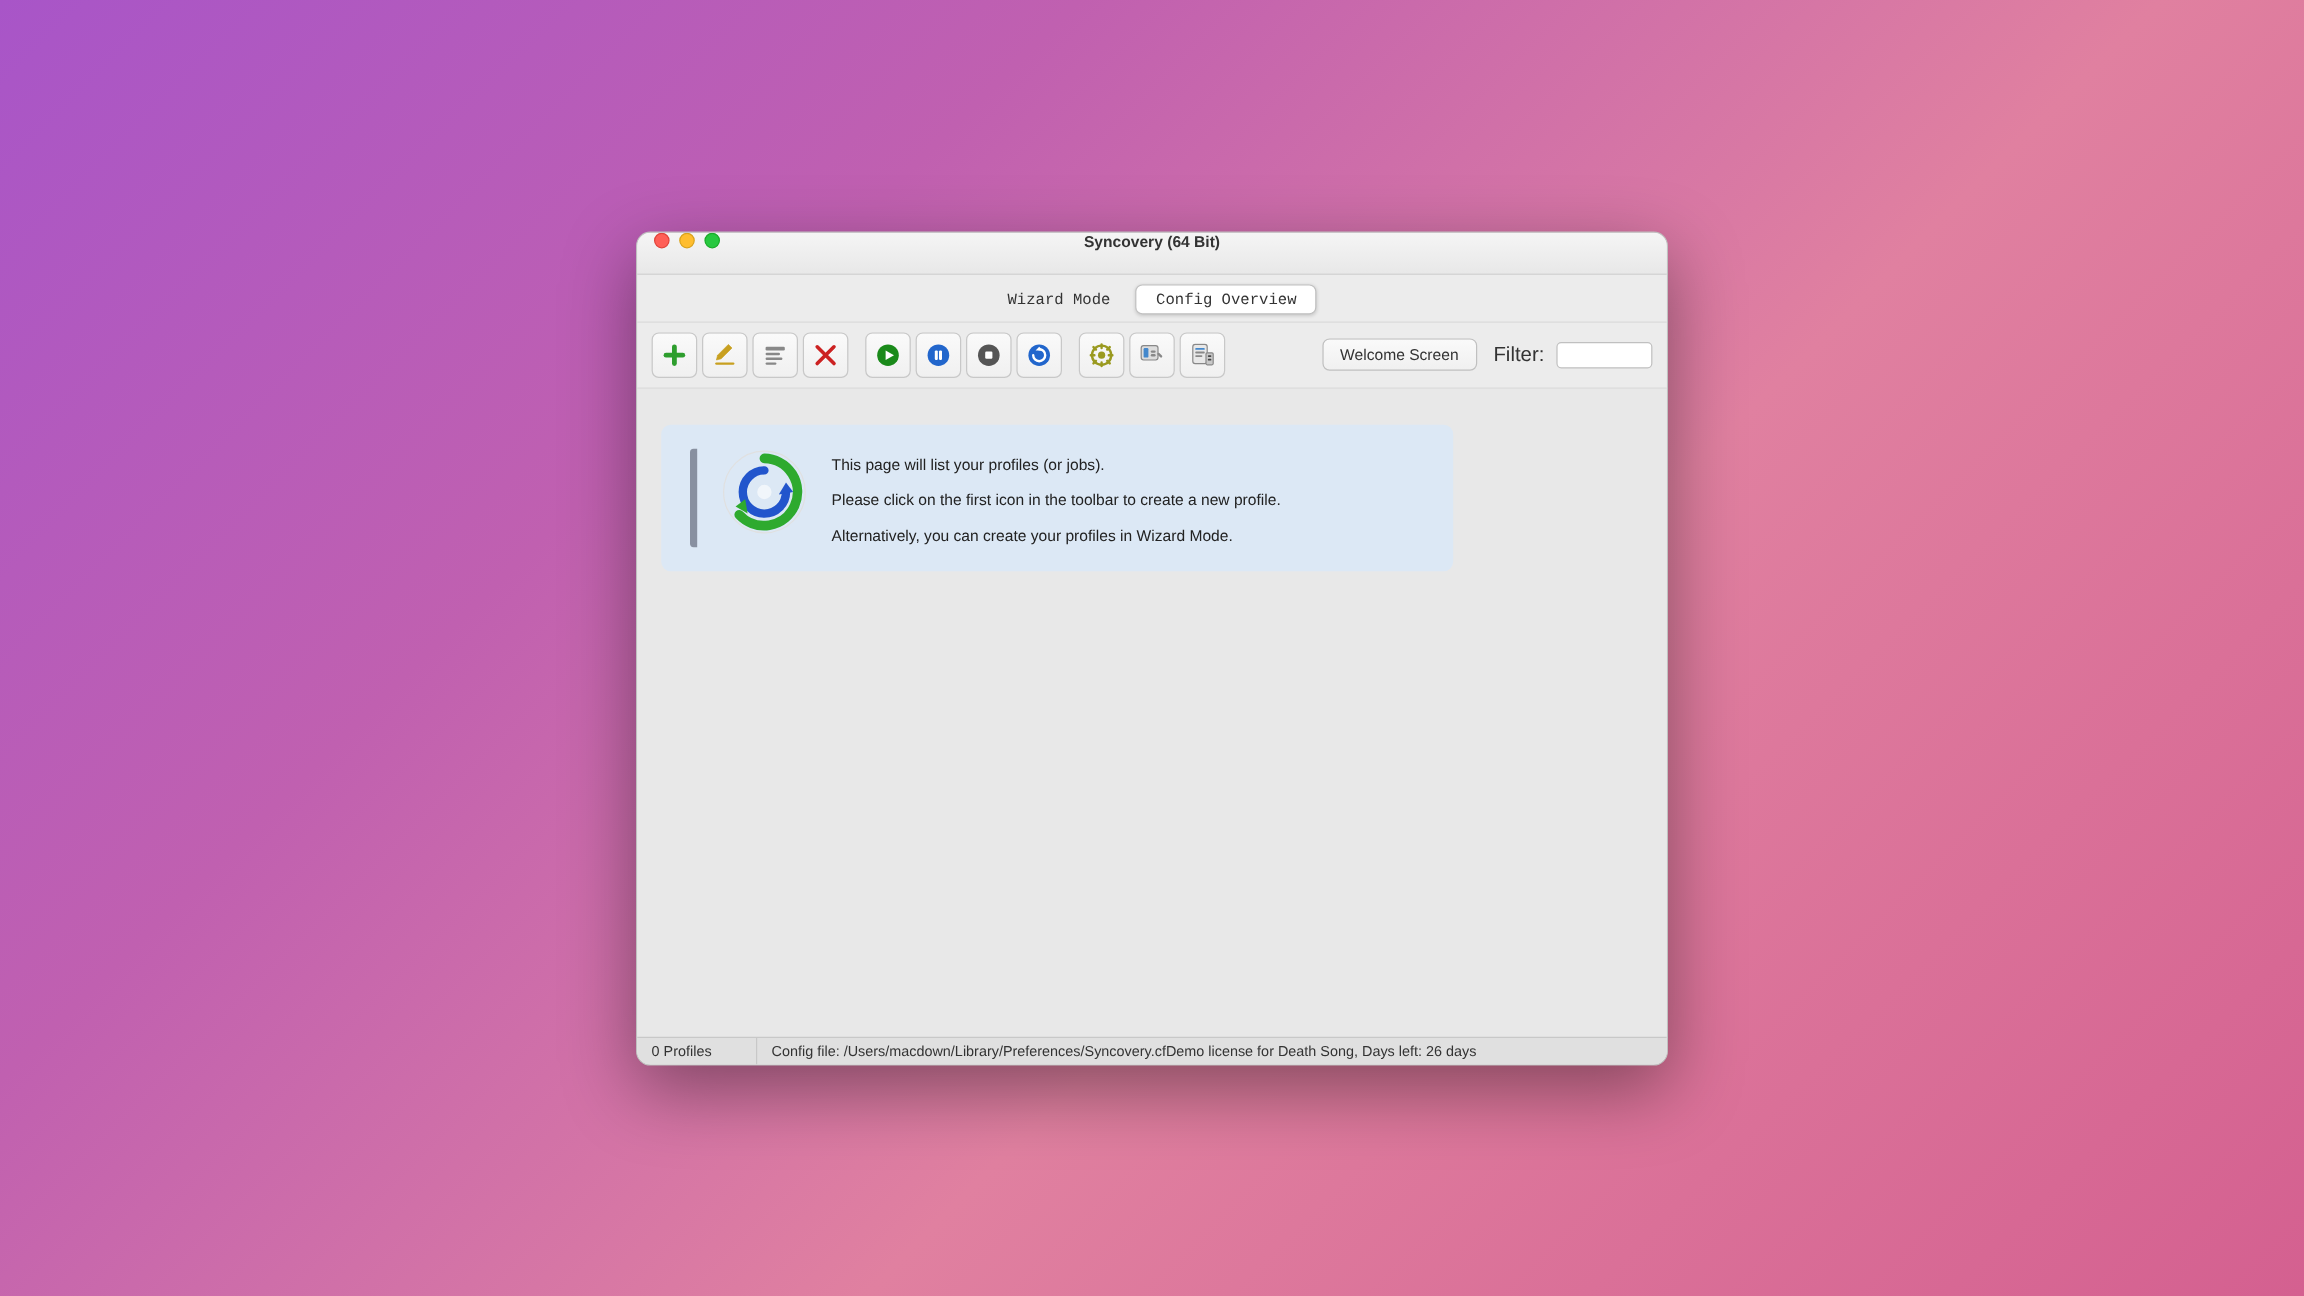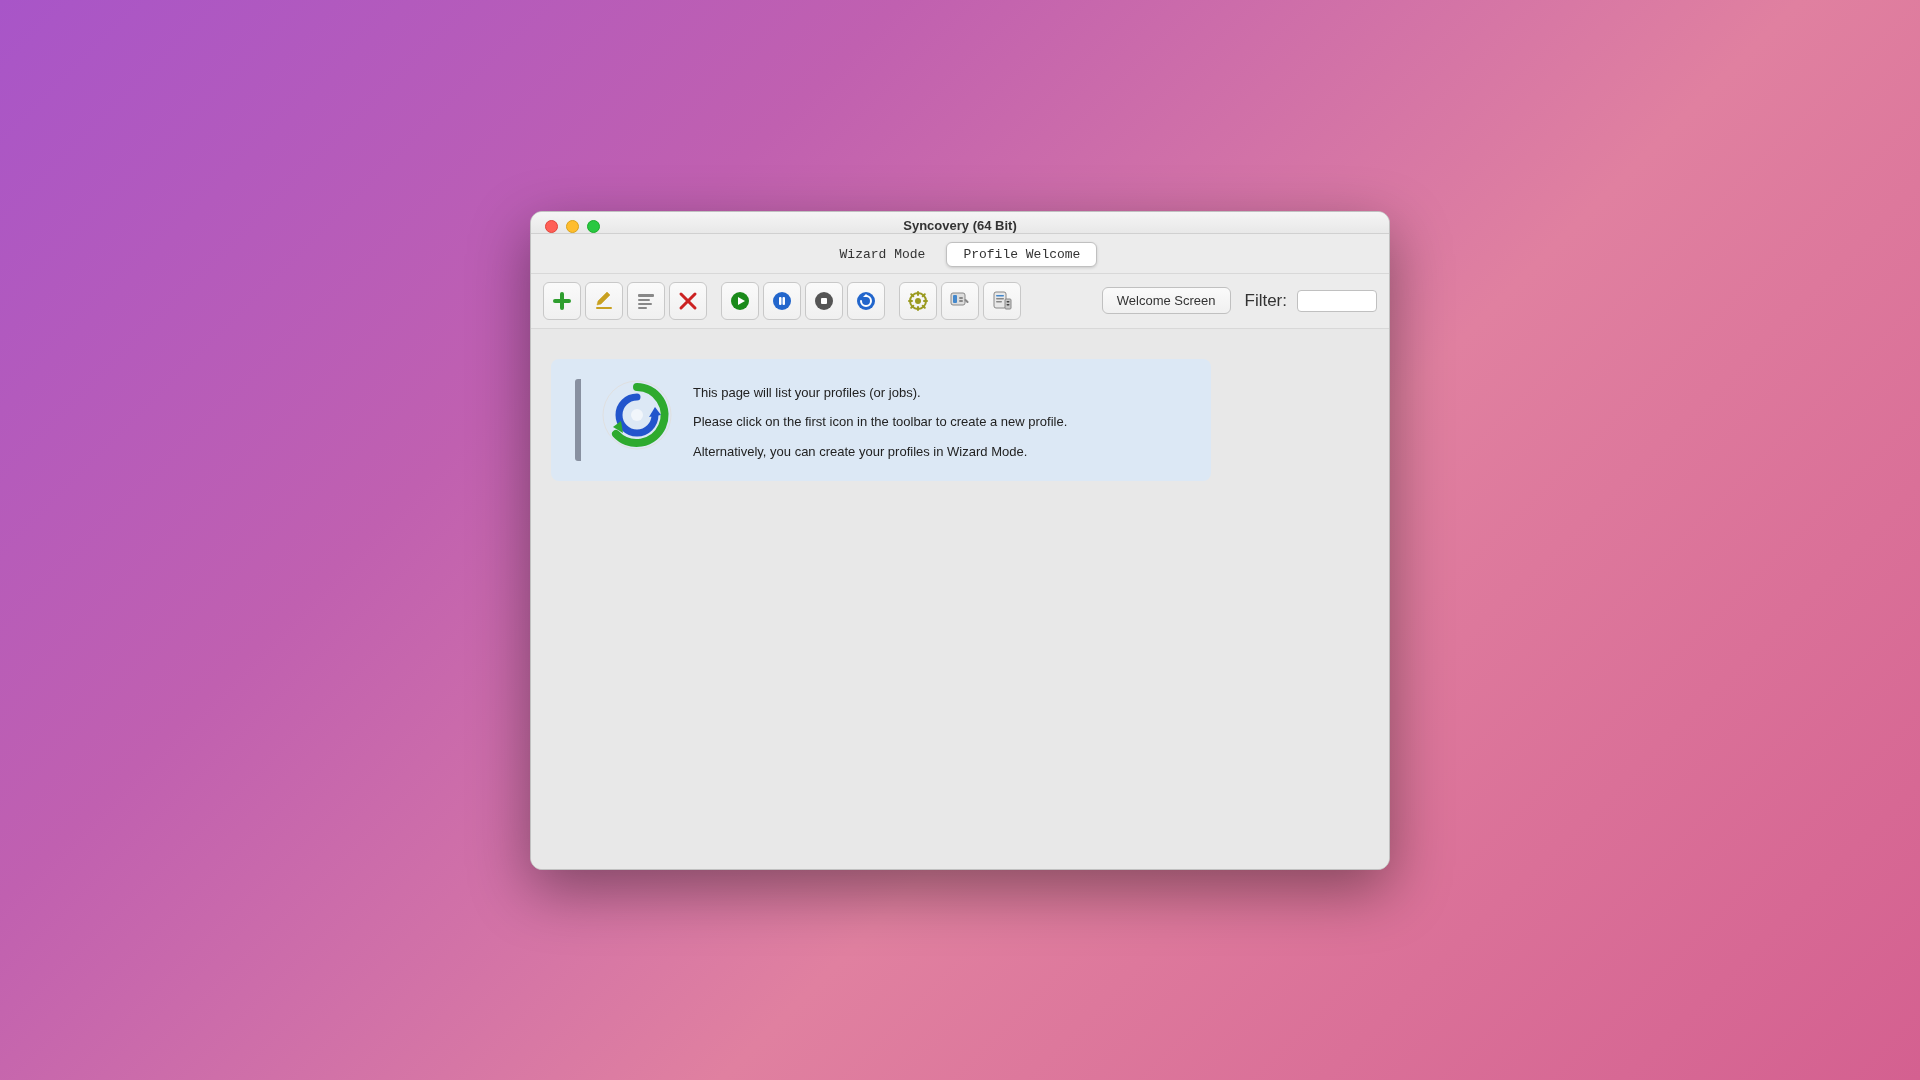--- a/index.html
+++ b/index.html
@@ -19,23 +19,23 @@
       width: 860px;
       background: #ececec;
       border-radius: 12px;
       box-shadow: 0 20px 60px rgba(0,0,0,0.4);
       overflow: hidden;
       border: 1px solid #c0c0c0;
     }
 
     .titlebar {
       background: linear-gradient(180deg, #f5f5f5 0%, #e8e8e8 100%);
-      height: 22px;
-      display: flex;
-      align-items: flex-end;
+      height: 35px;
+      display: flex;
+      align-items: flex-start;
       padding: 0 14px;
       border-bottom: 1px solid #d0d0d0;
       position: relative;
     }
 
     .traffic-lights {
       display: flex;
       gap: 8px;
       align-items: center;
     }
@@ -216,21 +216,21 @@
       <div class="traffic-light maximize"></div>
     </div>
     <span class="window-title">Syncovery (64 Bit)</span>
   </div>
 
   <div class="tabs-bar">
     <div class="tab inactive">
       <span>Wizard Mode</span>
     </div>
     <div class="tab active">
-      <span>Profile Welcome</span>
+      <span>Config Overview</span>
     </div>
   </div>
 
   <div class="toolbar">
     <div class="toolbar-btn" title="Add profile">
       <svg width="22" height="22" viewBox="0 0 22 22">
         <rect x="9" y="2" width="4" height="18" rx="2" fill="#2e9e2e"></rect>
         <rect x="2" y="9" width="18" height="4" rx="2" fill="#2e9e2e"></rect>
       </svg>
     </div>
@@ -336,14 +336,18 @@
         <circle cx="36" cy="36" r="6" fill="white" opacity="0.6"></circle>
       </svg>
       <div class="info-card-text">
         <p>This page will list your profiles (or jobs).</p>
         <p>Please click on the first icon in the toolbar to create a new profile.</p>
         <p>Alternatively, you can create your profiles in Wizard Mode.</p>
       </div>
     </div>
   </div>
 
+  <div class="status-bar">
+    <div class="status-bar-left">0 Profiles</div>
+    <div class="status-bar-right">Config file: /Users/macdown/Library/Preferences/Syncovery.cfDemo license for Death Song, Days left: 26 days</div>
+  </div>
 
 </div>
 
 </body></html>

